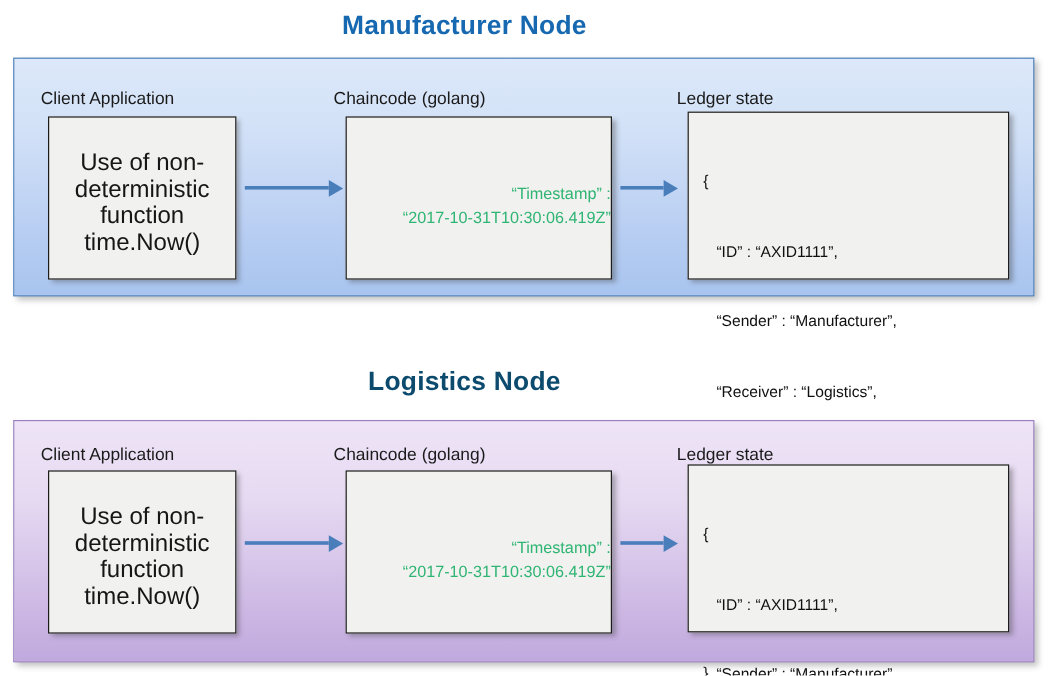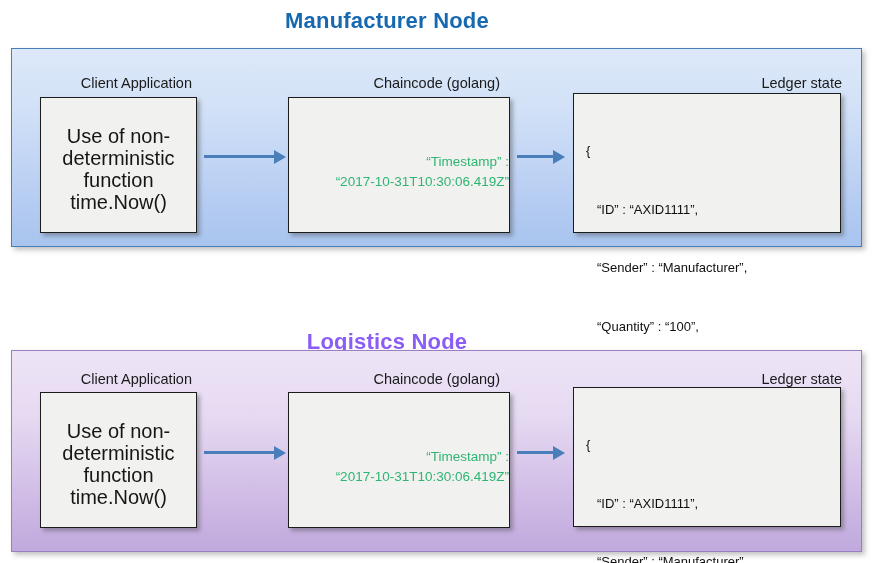--- a/index.html
+++ b/index.html
@@ -18,21 +18,21 @@
   .node-title {
     position: absolute;
     left: 0;
     width: 774px;
     text-align: center;
     font-size: 22px;
     font-weight: bold;
     letter-spacing: 0.2px;
   }
   #title-manufacturer { top: 8px; color: #1668b0; }
-  #title-logistics    { top: 305px; color: #8b5cf6; margin-top: 24px; }
+  #title-logistics    { top: 305px; color: #0c4a6e; }
 
   .panel {
     position: absolute;
     box-sizing: border-box;
     box-shadow: 3px 3px 5px rgba(120,120,120,0.45);
   }
   #panel-manufacturer {
     left: 11px;  top: 48px;
     width: 851px; height: 199px;
     border: 1.5px solid #4a7ebb;
@@ -40,21 +40,21 @@
   }
   #panel-logistics {
     left: 11px;  top: 350px;
     width: 851px; height: 202px;
     border: 1.5px solid #9a7fc0;
     background: linear-gradient(180deg, #eee4f6 0%, #e6daf2 32%, #cdb8e4 78%, #c0a9dd 100%);
   }
 
   .col-label {
     position: absolute;
-    text-align: right;
+    text-align: left;
     font-size: 14.5px;
     color: #1a1a1a;
     white-space: nowrap;
   }
 
   .white-box {
     position: absolute;
     box-sizing: border-box;
     background: #f1f1ef;
     border: 1.5px solid #1c1c1c;
@@ -148,20 +148,21 @@
   <div class="arrow" style="left:505px; top:101px; width:48px;">
     <div class="shaft" style="width:36px;"></div>
     <div class="head" style="left:36px;"></div>
   </div>
 
   <div class="white-box" style="left:561px; top:44px; width:268px; height:140px;">
     <div class="json-block">
       <span class="json-line">{</span>
       <span class="json-line json-indent">“ID” : “AXID1111”,</span>
       <span class="json-line json-indent">“Sender” : “Manufacturer”,</span>
+      <span class="json-line json-indent">“Receiver” : “Logistics”,</span>
       <span class="json-line json-indent">“Quantity” : “100”,</span>
       <span class="json-line json-indent">“Status” : “shipped”,</span>
       <span class="json-line json-indent green">“Timestamp” : “2017-10-31T10:30:06.419Z”</span>
       <span class="json-line">}</span>
     </div>
   </div>
 </div>
 
 <div class="node-title" id="title-logistics">Logistics Node</div>
 

